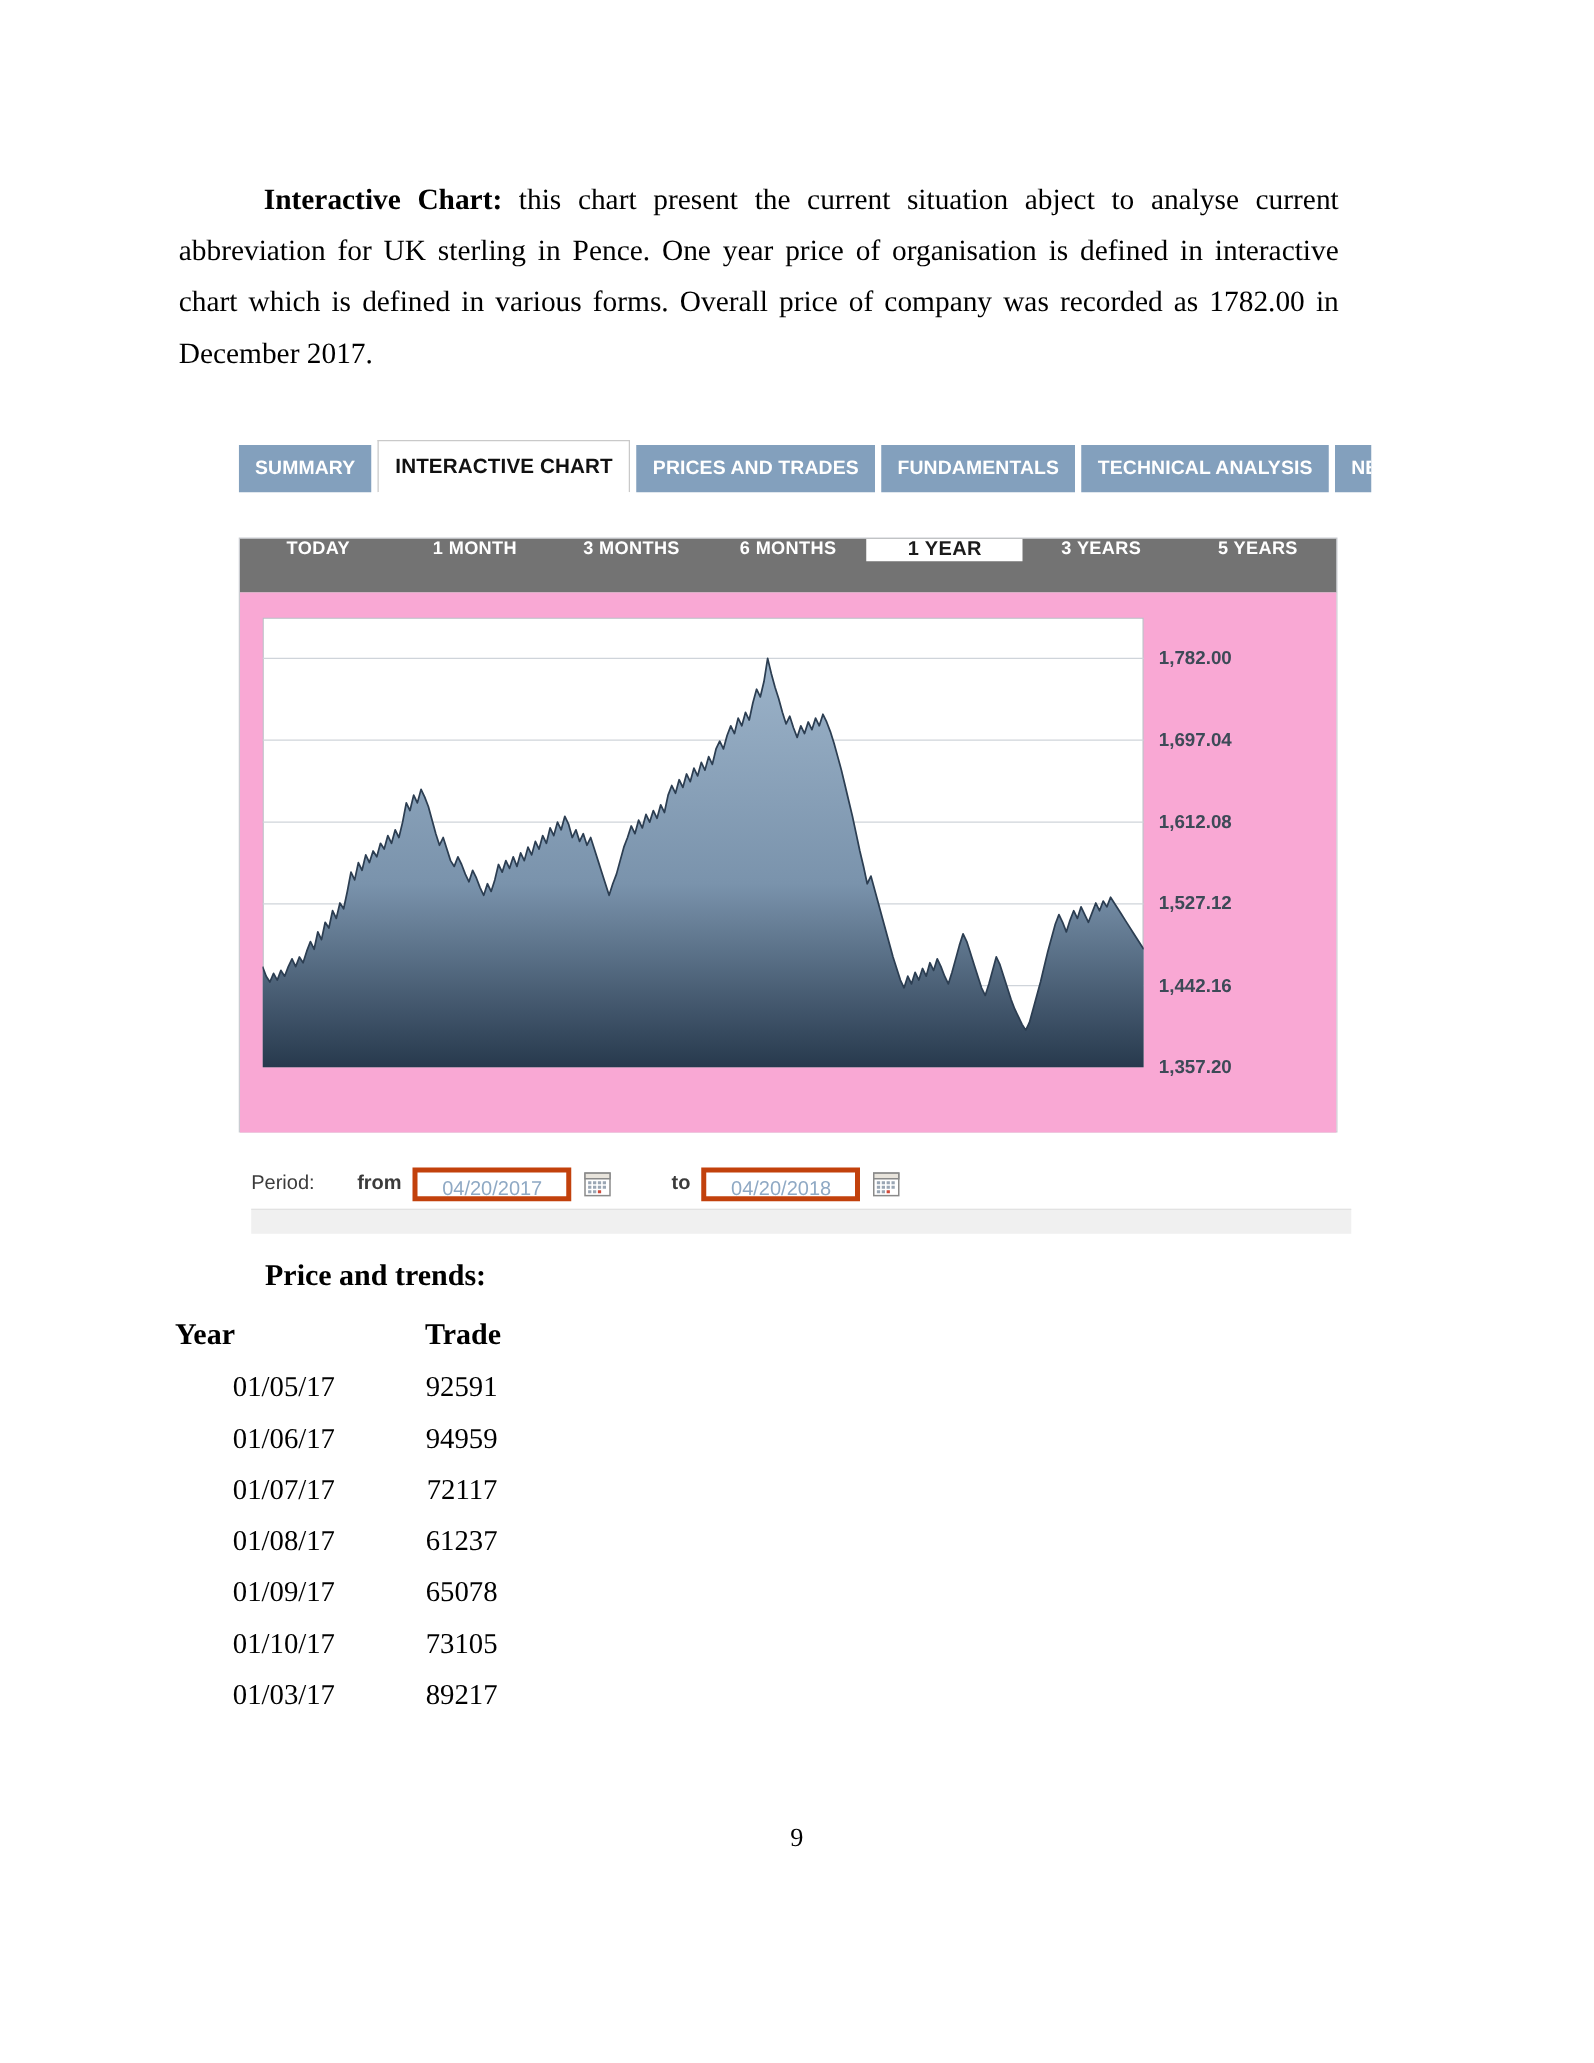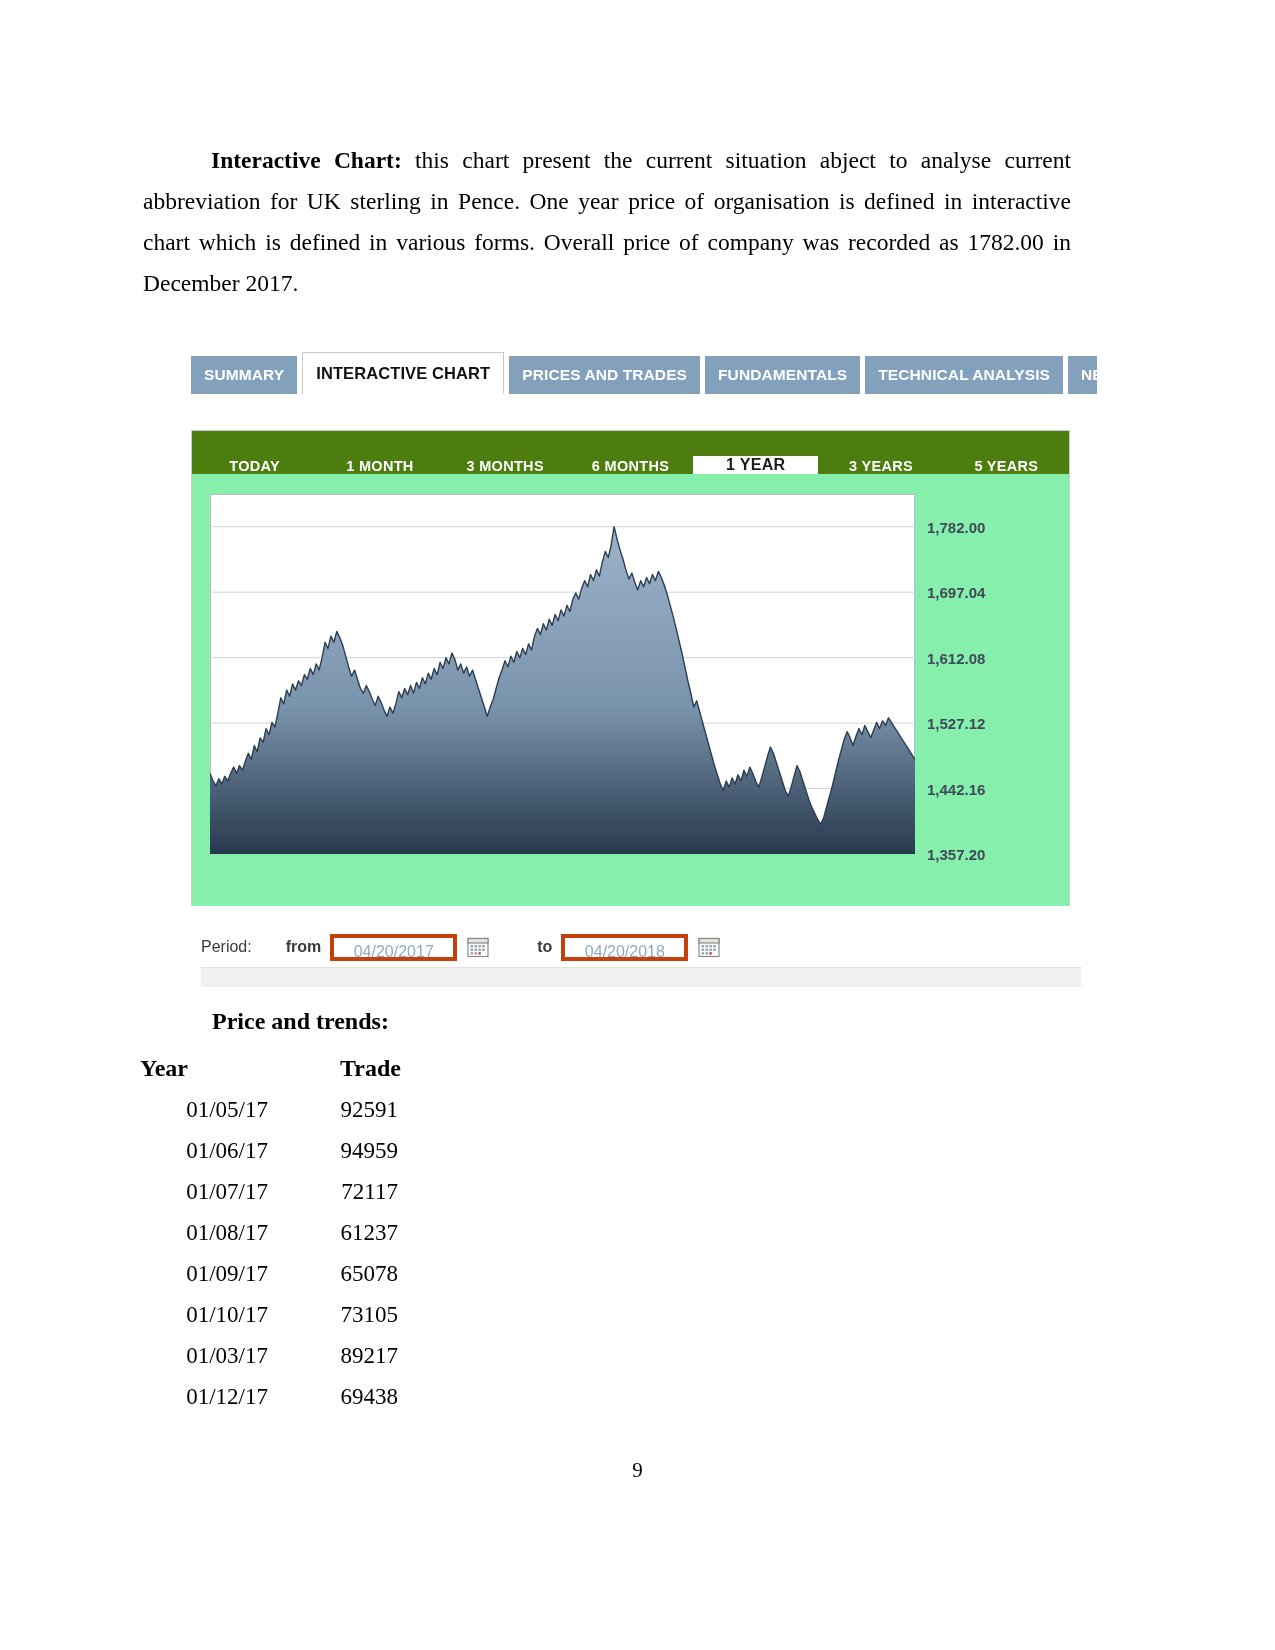--- a/index.html
+++ b/index.html
@@ -93,23 +93,23 @@
     top: 78px;
     width: 879px;
     height: 476px;
     border: 1px solid #c9ccd1;
     background: #ffffff;
     box-sizing: border-box;
   }
   .rangebar {
     position: relative;
     height: 43px;
-    background: #4d7c0f;
+    background: #737373;
     display: flex;
-    align-items: flex-end;
+    align-items: flex-start;
     overflow: hidden;
   }
   .range {
     flex: 1 1 0;
     color: #ffffff;
     font-family: "Liberation Sans", sans-serif;
     font-weight: bold;
     font-size: 14.5px;
     letter-spacing: 0.3px;
     display: flex;
@@ -120,21 +120,21 @@
   }
   .range.active {
     background: #ffffff;
     color: #1b1b1b;
     font-size: 16px;
   }
 
   .chartwrap {
     position: relative;
     height: 432px;
-    background: #86efac;
+    background: #f9a8d4;
     padding: 0;
   }
   .plot {
     position: absolute;
     left: 18px;
     top: 20px;
     width: 705px;
     height: 360px;
   }
   .plot svg { display: block; }
@@ -407,21 +407,17 @@
           <td class="c2">65078</td>
         </tr>
         <tr>
           <td class="c1">01/10/17</td>
           <td class="c2">73105</td>
         </tr>
         <tr>
           <td class="c1">01/03/17</td>
           <td class="c2">89217</td>
         </tr>
-        <tr>
-          <td class="c1">01/12/17</td>
-          <td class="c2">69438</td>
-        </tr>
       </tbody>
   </table>
 
   <div class="pagenum">9</div>
 </div>
 
 </body></html>

